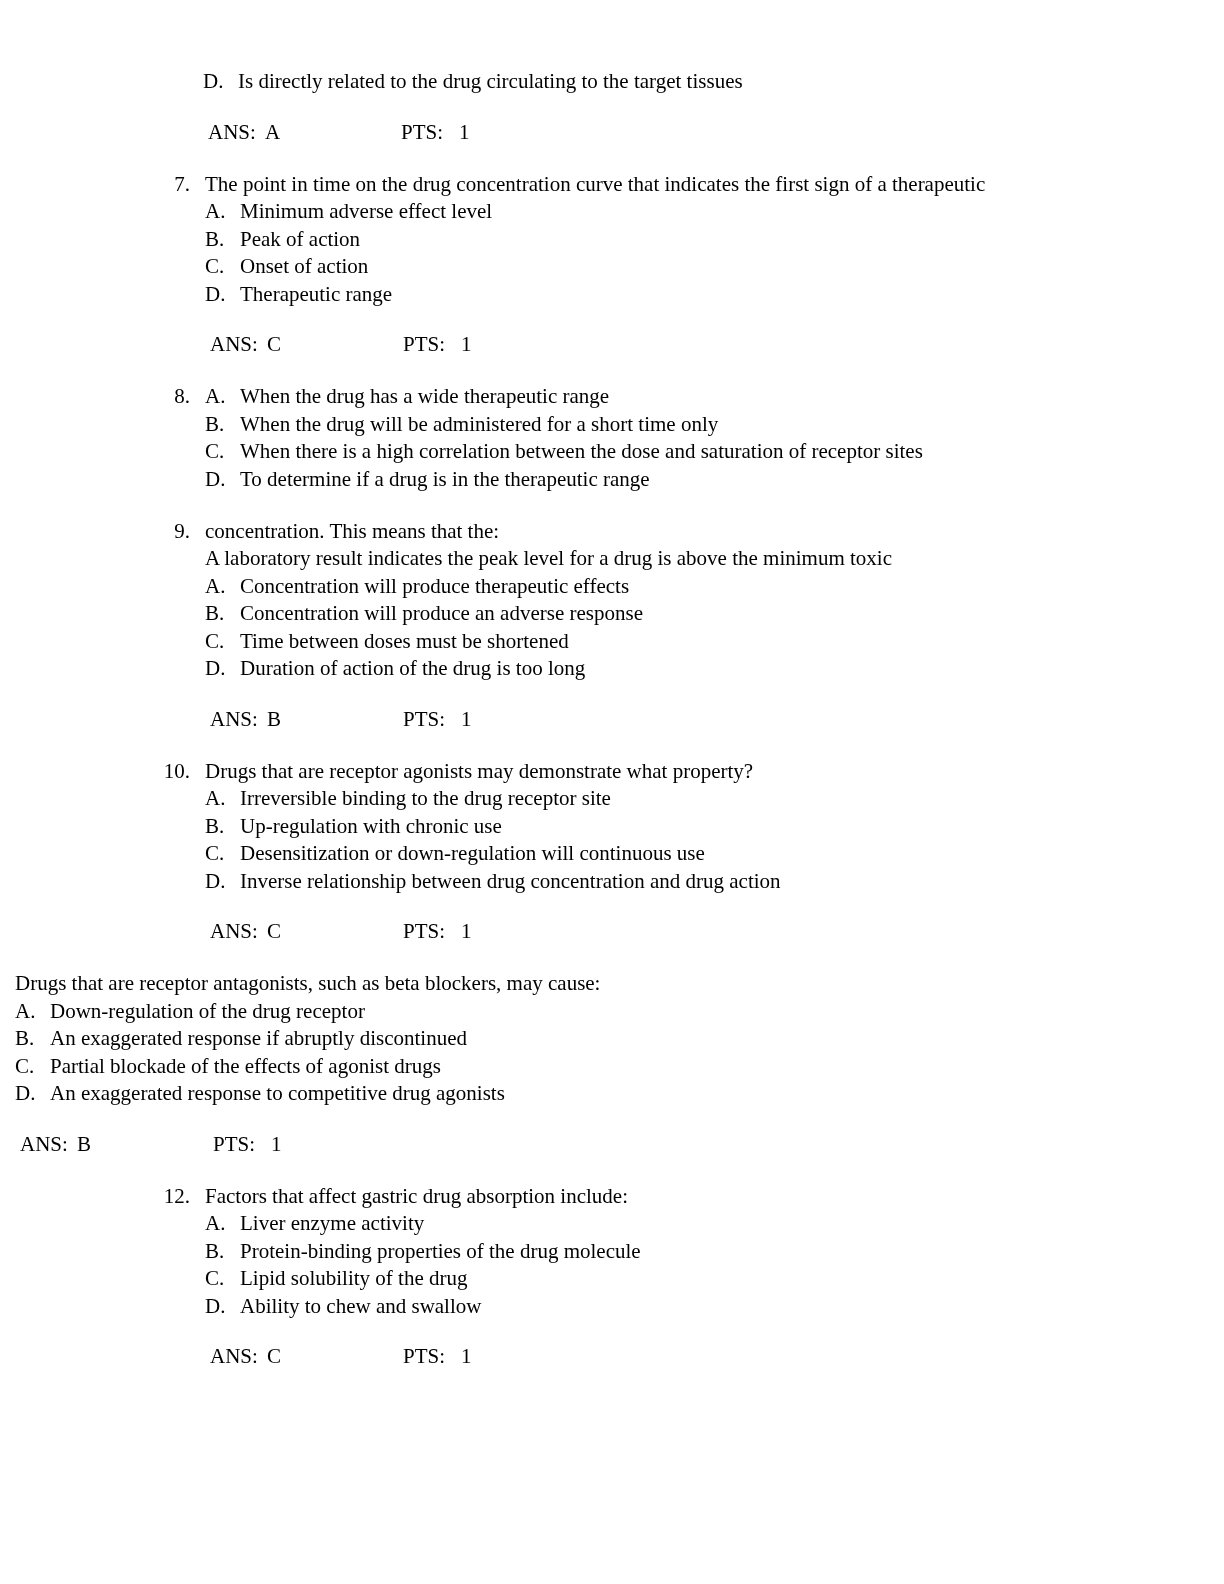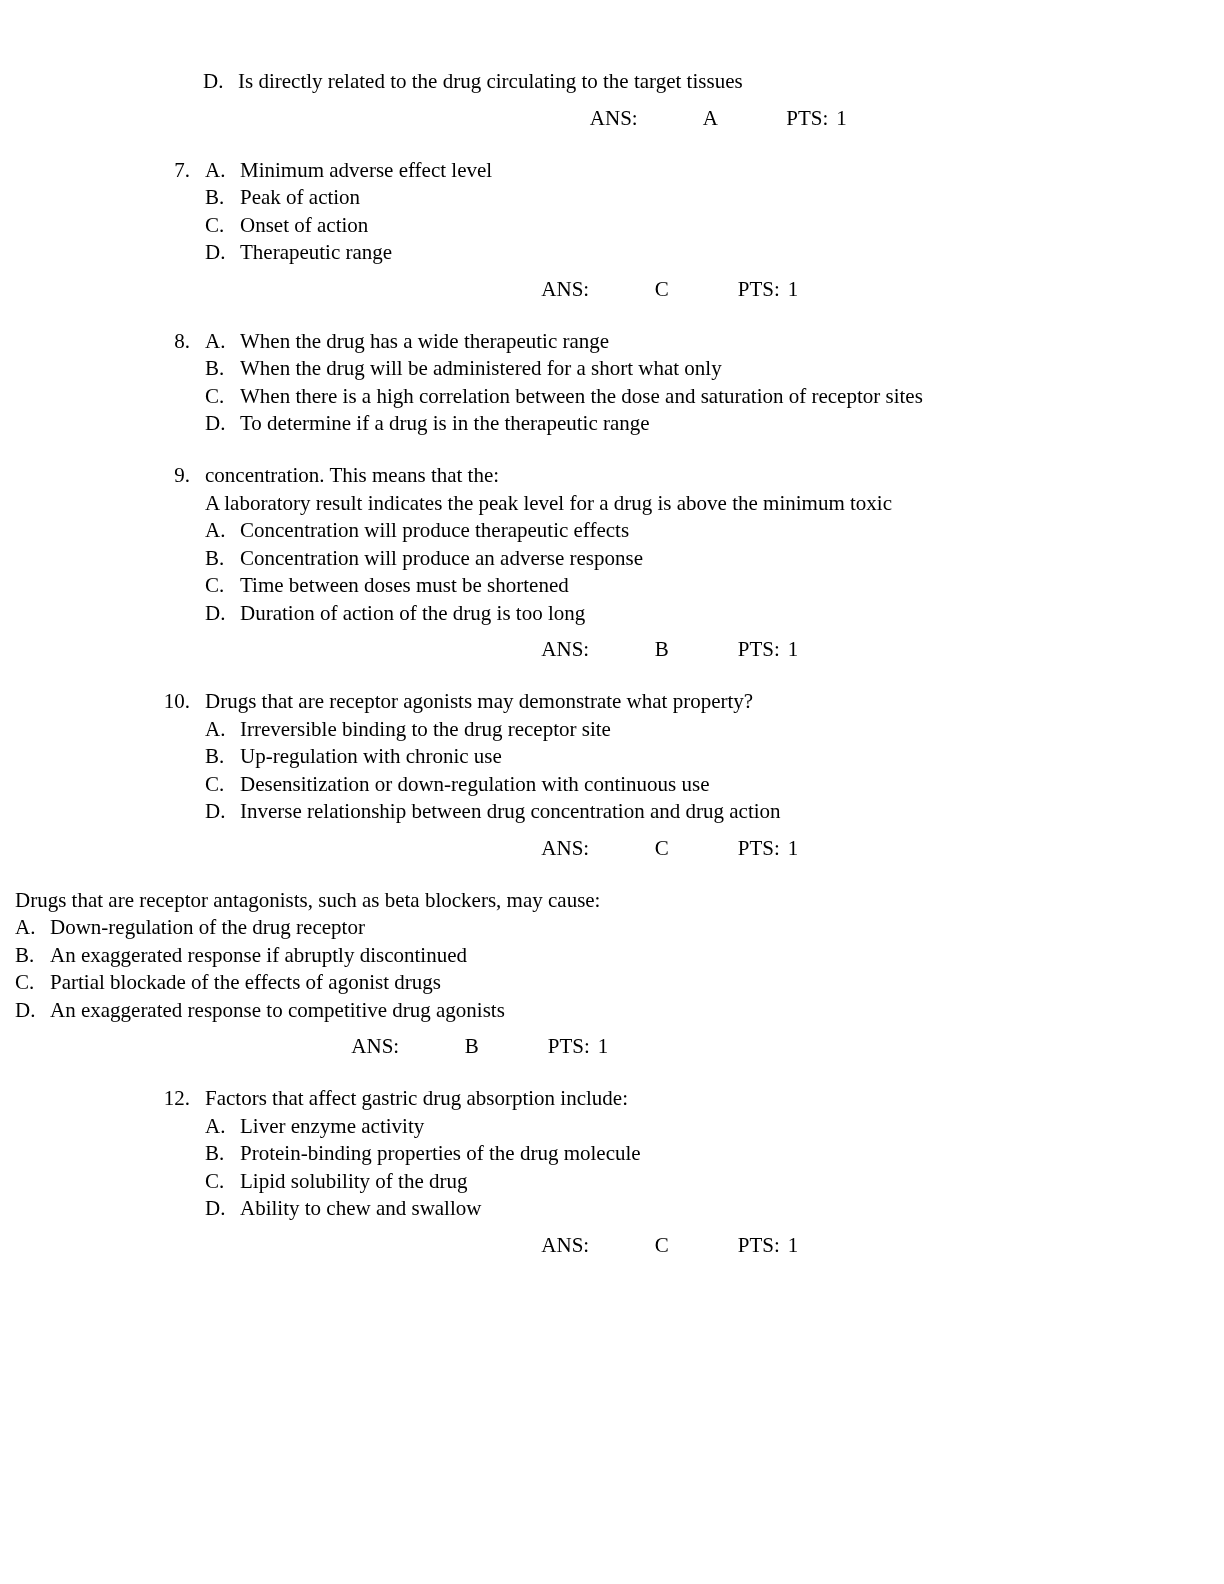--- a/index.html
+++ b/index.html
@@ -50,24 +50,23 @@
     display: flex;
     white-space: nowrap;
   }
   .opt-letter {
     flex: 0 0 35px;
   }
   .opt-text {
     flex: 1 1 auto;
   }
   .ans-row {
-    margin-top: 9px;
+    margin-top: 23px;
     padding-left: 5px;
     white-space: nowrap;
-    text-align: center;
   }
   .ans-label {
     display: inline-block;
     width: 57px;
   }
   .ans-value {
     display: inline-block;
     width: 136px;
   }
   .pts-label {
@@ -92,20 +91,21 @@
       <span class="ans-label">ANS:</span><span class="ans-value">A</span><span class="pts-label">PTS:</span><span class="pts-value">1</span>
     </div>
   </section>
 
   <div id="questions-container">
       <section class="question">
     <div class="q-grid">
       <span class="qnum">7.</span>
       <div class="q-body">
         <div>
+              <div class="q-line">The point in time on the drug concentration curve that indicates the first sign of a therapeutic</div>
             </div>
         <div>
               <div class="opt-row">
                 <span class="opt-letter">A.</span>
                 <span class="opt-text">Minimum adverse effect level</span>
               </div>
               <div class="opt-row">
                 <span class="opt-letter">B.</span>
                 <span class="opt-text">Peak of action</span>
               </div>
@@ -128,21 +128,21 @@
     <div class="q-grid">
       <span class="qnum">8.</span>
       <div class="q-body">
         <div>
               <div class="opt-row">
                 <span class="opt-letter">A.</span>
                 <span class="opt-text">When the drug has a wide therapeutic range</span>
               </div>
               <div class="opt-row">
                 <span class="opt-letter">B.</span>
-                <span class="opt-text">When the drug will be administered for a short what only</span>
+                <span class="opt-text">When the drug will be administered for a short time only</span>
               </div>
               <div class="opt-row">
                 <span class="opt-letter">C.</span>
                 <span class="opt-text">When there is a high correlation between the dose and saturation of receptor sites</span>
               </div>
               <div class="opt-row">
                 <span class="opt-letter">D.</span>
                 <span class="opt-text">To determine if a drug is in the therapeutic range</span>
               </div>
             </div>
@@ -192,21 +192,21 @@
               <div class="opt-row">
                 <span class="opt-letter">A.</span>
                 <span class="opt-text">Irreversible binding to the drug receptor site</span>
               </div>
               <div class="opt-row">
                 <span class="opt-letter">B.</span>
                 <span class="opt-text">Up-regulation with chronic use</span>
               </div>
               <div class="opt-row">
                 <span class="opt-letter">C.</span>
-                <span class="opt-text">Desensitization or down-regulation with continuous use</span>
+                <span class="opt-text">Desensitization or down-regulation will continuous use</span>
               </div>
               <div class="opt-row">
                 <span class="opt-letter">D.</span>
                 <span class="opt-text">Inverse relationship between drug concentration and drug action</span>
               </div>
             </div>
         <div class="ans-row">
           <span class="ans-label">ANS:</span><span class="ans-value">C</span><span class="pts-label">PTS:</span><span class="pts-value">1</span>
         </div>
       </div>

